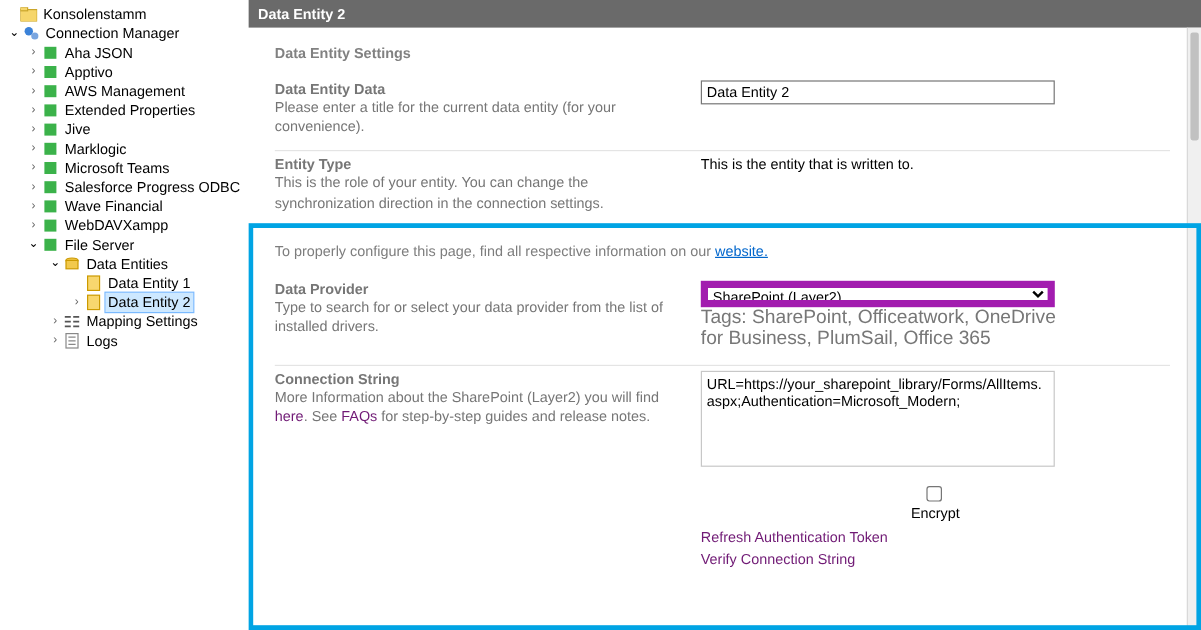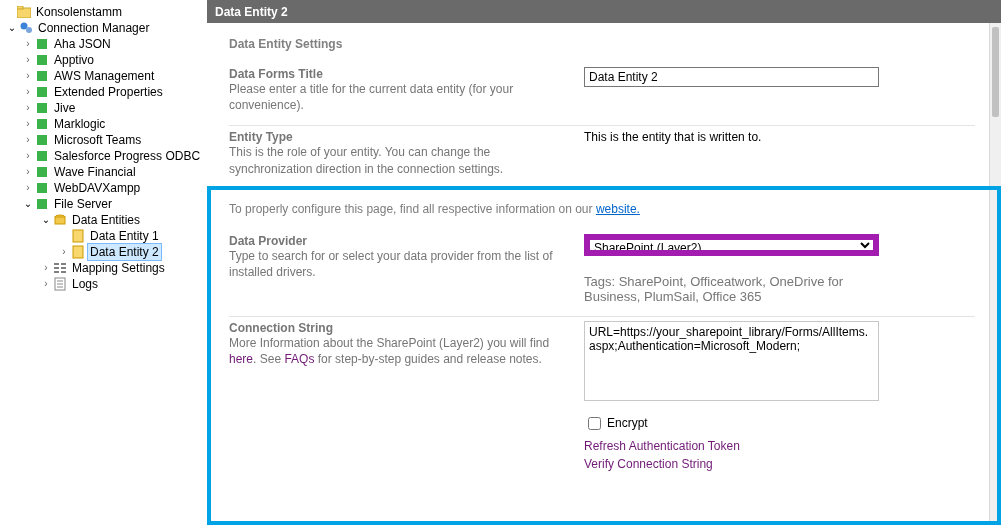--- a/index.html
+++ b/index.html
@@ -154,41 +154,41 @@
   }
   select.sel{
     width:295px;
     height:22px;
     font:inherit;
     border:6px solid #a21caf;
     background:#fff;
   }
   .tags{
     color:#777;
-    margin-top:18px;
-    font-size:13px;
+    font-size:16px;
     width:300px;
   }
   textarea.ta{
     width:295px;
     height:80px;
     font:inherit;
     resize:none;
     border:1px solid #c7c7c7;
     padding:3px 4px;
     overflow-y:scroll;
   }
   .underlinks{
     margin-top:6px;
   }
   .underlinks div{margin-top:4px;}
   .check-row{
     margin-top:10px;
     display:flex;
     align-items:center;
+    flex-direction:column;
   }
   .check-row input{margin-right:6px;}
 
   .info-row{
     padding: 12px 0 14px 0;
     color:#7d7d7d;
   }
   .info-row a{
     color:#0066cc;
     text-decoration:underline;
@@ -388,21 +388,21 @@
     <div class="titlebar">
       <span>Data Entity 2</span>
     </div>
 
     <div class="content-wrap">
       <div class="content">
         <h2 class="section-title">Data Entity Settings</h2>
 
         <div class="field-row">
           <div class="field-left">
-            <div class="ftitle">Data Forms Title</div>
+            <div class="ftitle">Data Entity Data</div>
             <div class="fdesc">Please enter a title for the current data entity (for your convenience).</div>
           </div>
           <div class="field-right">
             <input type="text" class="ti" value="Data Entity 2" style="">
           </div>
         </div>
 
         <div class="field-row">
           <div class="field-left">
             <div class="ftitle">Entity Type</div>

